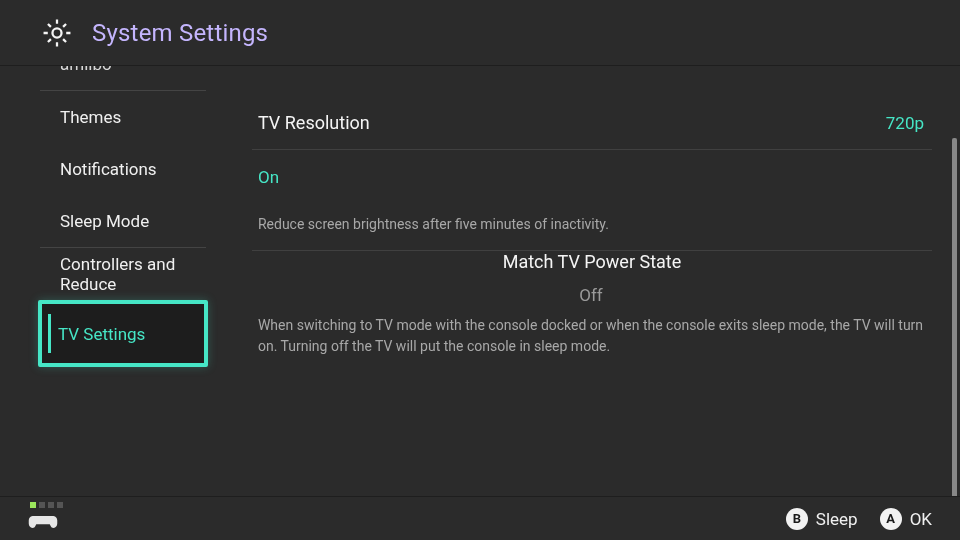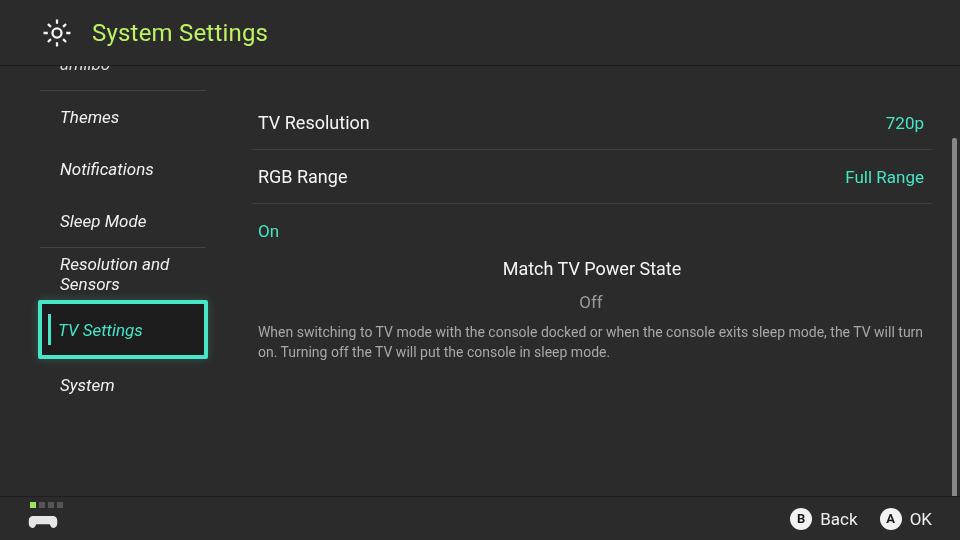--- a/index.html
+++ b/index.html
@@ -13,52 +13,51 @@
     width: 960px; height: 540px; position: relative; display: flex; flex-direction: column;
     background: #2b2b2b;
   }
   
   .header {
     height: 66px; display: flex; align-items: center; padding-left: 40px;
     border-bottom: 1px solid #1e1e1e;
   }
   .header .gear { display:flex; align-items:center; justify-content:center; margin-right: 18px; }
   .header .gear svg { width: 34px; height: 34px; }
-  .header-title { font-size: 24px; font-weight: 400; color: #bef264; letter-spacing: 0.2px; }
+  .header-title { font-size: 24px; font-weight: 400; color: #c4b5fd; letter-spacing: 0.2px; }
 
   
   .body {
     flex: 1 1 auto; display: flex; position: relative; overflow: hidden;
   }
 
   
   .sidebar {
     width: 310px; padding-top: 0; position: relative;
     padding-left: 40px; padding-right: 18px;
     overflow: hidden;
-    font-style: italic;
   }
   .sidebar-inner { position: relative; margin-top: -28px; }
   .side-item {
     height: 52px; display:flex; align-items:center; padding-left: 20px;
     font-size: 17px; color: #f0f0f0; font-weight: 400;
     cursor: default;
   }
   .side-item.dim { color: #d8d8d8; }
   .side-group-divider {
     border-top: 1px solid rgba(255,255,255,0.12);
     margin: 0 0 0 0;
   }
   .side-item.selected {
     position: relative;
     background: #1d1d1d;
     color: #46e6c6;
     border: 4px solid #46e6c6;
     border-radius: 2px;
-    height: 59px;
+    height: 67px;
     margin-left: -2px; margin-right: -2px;
     padding-left: 16px;
     box-shadow: 0 0 10px rgba(70,230,198,0.25);
   }
   .side-item.selected::before {
     content: "";
     position: absolute; left: 6px; top: 10px; bottom: 10px; width: 3px;
     background: #46e6c6;
   }
 
@@ -132,43 +131,39 @@
   <div class="body">
 
     <div class="sidebar">
       <div class="sidebar-inner">
         <div class="side-item dim">amiibo</div>
         <div class="side-group-divider"></div>
         <div class="side-item">Themes</div>
         <div class="side-item">Notifications</div>
         <div class="side-item">Sleep Mode</div>
         <div class="side-group-divider"></div>
-        <div class="side-item">Resolution and Sensors</div>
+        <div class="side-item">Controllers and Reduce</div>
         <div class="side-item selected">TV Settings</div>
-        <div class="side-item">System</div>
       </div>
     </div>
 
     <div class="main">
       <div class="main-inner">
 
         <div class="row">
           <span class="label">TV Resolution</span>
           <span class="value teal">720p</span>
         </div>
 
-        <div class="row">
-          <span class="label">RGB Range</span>
-          <span class="value teal">Full Range</span>
-        </div>
 
 
         <div class="row" style="border-bottom:none;">
           <span class="value teal">On</span>
         </div>
+        <div class="desc">Reduce screen brightness after five minutes of inactivity.</div>
 
         <div class="row" style="border-bottom:none;flex-direction:column;">
           <span class="label">Match TV Power State</span>
           <span class="value muted">Off</span>
         </div>
         <div class="desc noborder">When switching to TV mode with the console docked or when the console exits sleep mode, the TV will turn on. Turning off the TV will put the console in sleep mode.</div>
 
       </div>
     </div>
 
@@ -188,21 +183,21 @@
         <span class="controller">
           <svg viewBox="0 0 40 24">
             <path d="M6 4h28c3 0 5 3 5 6v4c0 3-2 6-5 6-2 0-3-1-4-3l-1-2H11l-1 2c-1 2-2 3-4 3-3 0-5-3-5-6v-4c0-3 2-6 5-6z" fill="#e6e6e6"></path>
           </svg>
         </span>
       </div>
     </div>
     <div class="footer-right">
       <div class="hint">
         <span class="btn-circle">B</span>
-        <span>Back</span>
+        <span>Sleep</span>
       </div>
       <div class="hint">
         <span class="btn-circle">A</span>
         <span>OK</span>
       </div>
     </div>
   </div>
 </div>
 
 </body></html>

